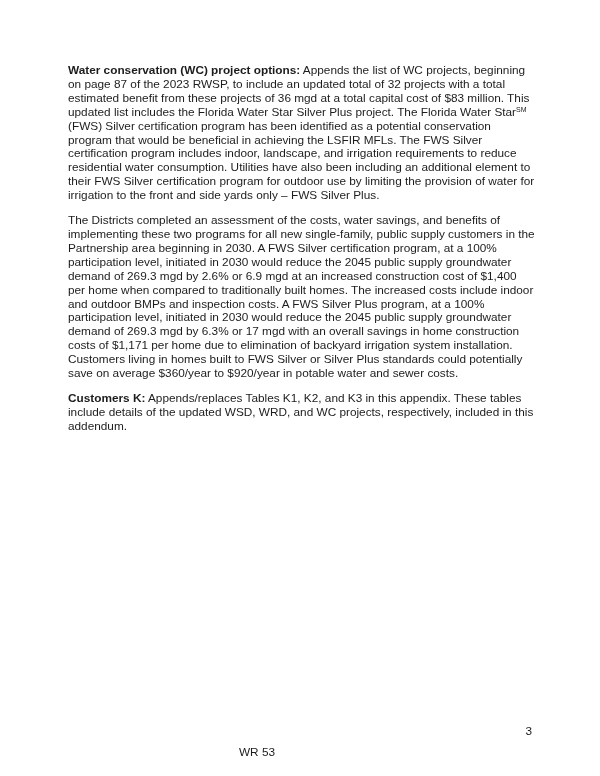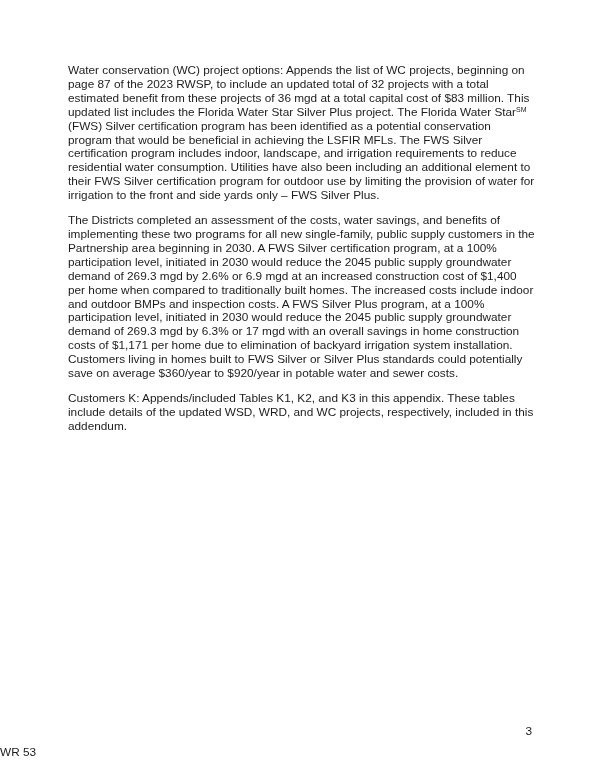--- a/index.html
+++ b/index.html
@@ -22,21 +22,21 @@
     top: 64px;
     width: 468px;
     font-size: 11.8px;
     line-height: 13.9px;
     text-align: left;
   }
   .para {
     margin: 0 0 11px 0;
   }
   .b {
-    font-weight: normal;
+    font-weight: bold;
   }
   .sm {
     font-size: 7px;
     line-height: 0;
     vertical-align: baseline;
     position: relative;
     top: -4px;
   }
   .page-number {
     position: absolute;
@@ -45,37 +45,37 @@
     width: 464px;
     text-align: right;
     font-size: 11.8px;
     line-height: 13.9px;
   }
   .footer-text {
     position: absolute;
     top: 746px;
     left: 0;
     width: 514px;
-    text-align: left;
+    text-align: center;
     font-size: 11.8px;
     line-height: 13.9px;
   }
 </style>
 </head>
 <body>
 
 <div class="page">
 
   <div class="content">
 
     <p class="para"><span class="b">Water conservation (WC) project options:</span><span> Appends the list of WC projects, beginning on page 87 of the 2023 RWSP, to include an updated total of 32 projects with a total estimated benefit from these projects of 36 mgd at a total capital cost of $83 million. This updated list includes the Florida Water Star Silver Plus project. The Florida Water Star</span><sup class="sm">SM</sup><span> (FWS) Silver certification program has been identified as a potential conservation program that would be beneficial in achieving the LSFIR MFLs. The FWS Silver certification program includes indoor, landscape, and irrigation requirements to reduce residential water consumption. Utilities have also been including an additional element to their FWS Silver certification program for outdoor use by limiting the provision of water for irrigation to the front and side yards only – FWS Silver Plus.</span></p>
 
     <p class="para"><span>The Districts completed an assessment of the costs, water savings, and benefits of implementing these two programs for all new single-family, public supply customers in the Partnership area beginning in 2030. A FWS Silver certification program, at a 100% participation level, initiated in 2030 would reduce the 2045 public supply groundwater demand of 269.3 mgd by 2.6% or 6.9 mgd at an increased construction cost of $1,400 per home when compared to traditionally built homes. The increased costs include indoor and outdoor BMPs and inspection costs. A FWS Silver Plus program, at a 100% participation level, initiated in 2030 would reduce the 2045 public supply groundwater demand of 269.3 mgd by 6.3% or 17 mgd with an overall savings in home construction costs of $1,171 per home due to elimination of backyard irrigation system installation. Customers living in homes built to FWS Silver or Silver Plus standards could potentially save on average $360/year to $920/year in potable water and sewer costs.</span></p>
 
-    <p class="para"><span class="b">Customers K:</span><span> Appends/included Tables K1, K2, and K3 in this appendix. These tables include details of the updated WSD, WRD, and WC projects, respectively, included in this addendum.</span></p>
+    <p class="para"><span class="b">Customers K:</span><span> Appends/replaces Tables K1, K2, and K3 in this appendix. These tables include details of the updated WSD, WRD, and WC projects, respectively, included in this addendum.</span></p>
 
   </div>
 
   <div class="page-number">3</div>
 
   <div class="footer-text">WR 53</div>
 
 </div>
 
 </body></html>

